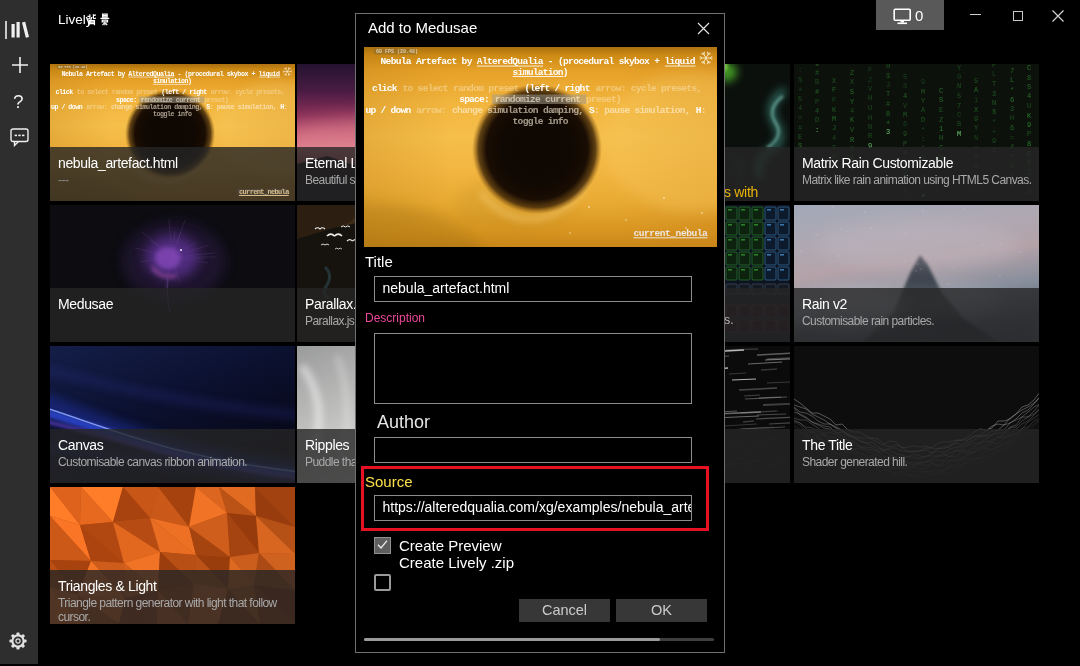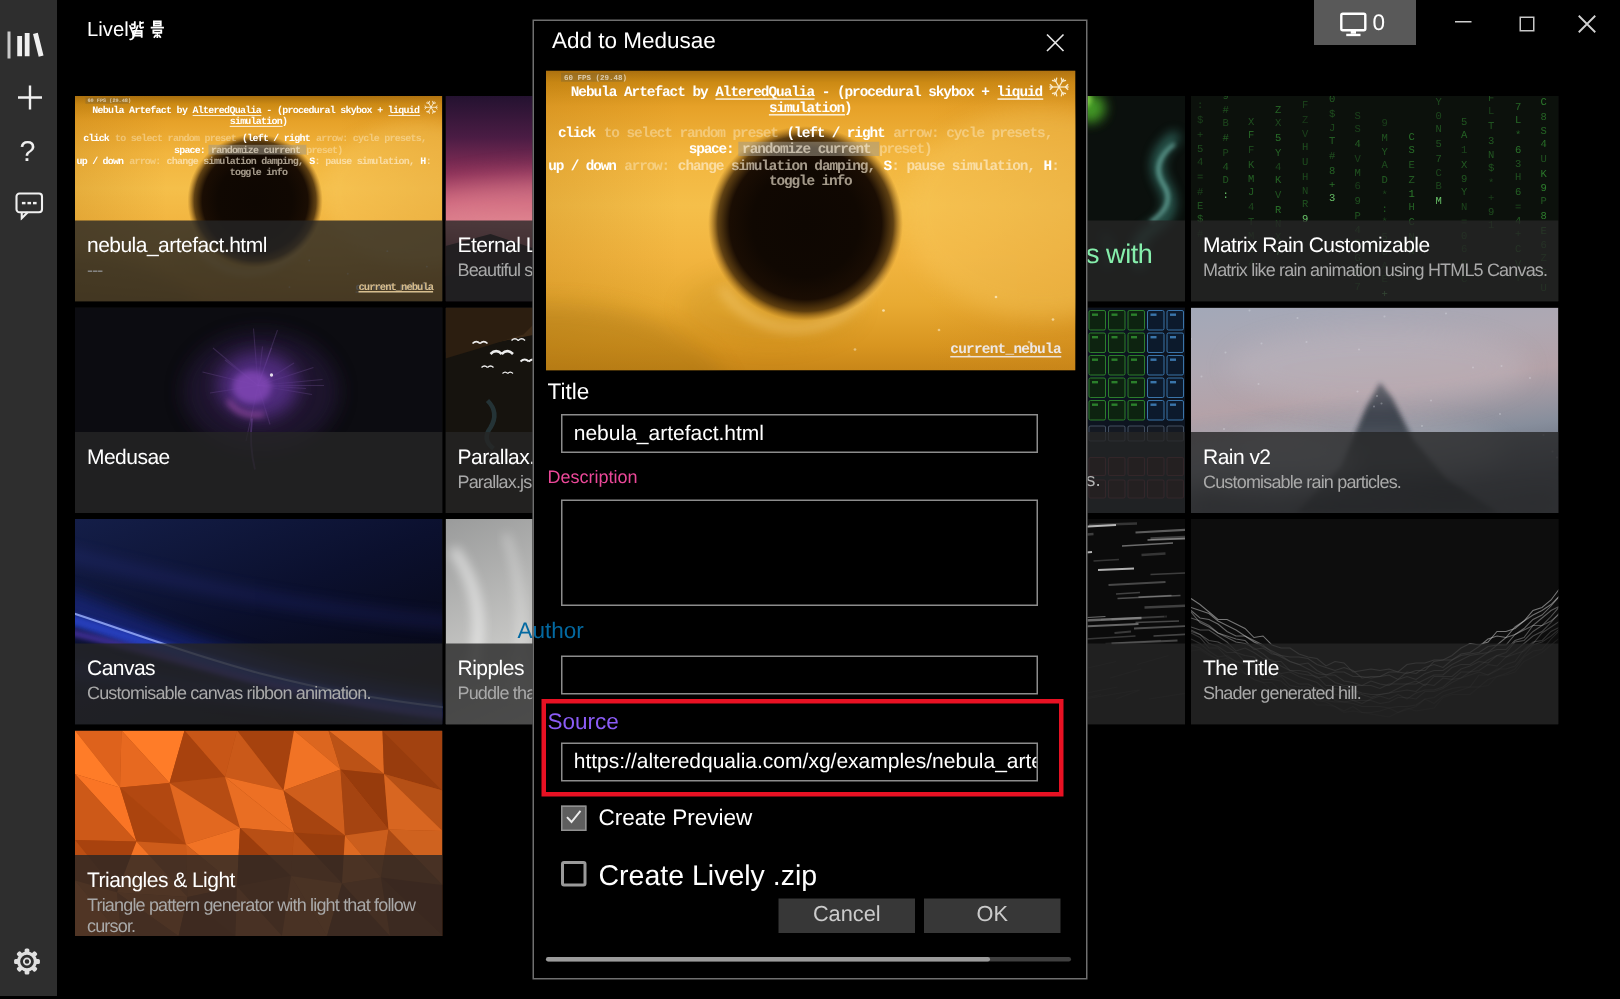--- a/index.html
+++ b/index.html
@@ -148,21 +148,21 @@
       <rect width="245" height="137" fill="#0b100d"></rect>
       <circle cx="182" cy="8" r="10" fill="#4fb82a" opacity="0.8" filter="url(#sbl)"></circle>
       <circle cx="177" cy="2" r="6" fill="#86d848" opacity="0.8" filter="url(#sbl2)"></circle>
       <path d="M240 26 Q220 40 230 58 Q242 76 224 88 Q208 98 216 114" stroke="#459a8c" stroke-width="7" fill="none" opacity="0.65" filter="url(#sbl)"></path>
       <path d="M238 32 Q222 44 230 58 Q240 72 222 84" stroke="#88d6c8" stroke-width="2.2" fill="none" opacity="0.7" filter="url(#sbl2)"></path>
       <path d="M190 92 Q200 102 192 114" stroke="#3a8a7c" stroke-width="4" fill="none" opacity="0.4" filter="url(#sbl)"></path>
     </svg>
     <div class="cap">
       <div class="ct">Fluids</div>
     </div>
-    <div style="position:absolute;left:179px;top:95px;font-size:18px;color:#86efac;letter-spacing:-0.3px">s with</div>
+    <div style="position:absolute;left:179px;top:120px;font-size:14px;color:#eab308;letter-spacing:-0.3px">s with</div>
   </div>
 <div class="tile" style="left:794px;top:64px">
     <svg width="245" height="137" viewBox="0 0 245 137" style="position:absolute;left:0;top:0">
       <rect width="245" height="137" fill="#0c110c"></rect>
       <text x="4" y="-1" font-family="Liberation Mono" font-size="7" fill="#37a037" opacity="0.32">3</text>
       <text x="4" y="8" font-family="Liberation Mono" font-size="7" fill="#37a037" opacity="0.33">:</text>
       <text x="4" y="18" font-family="Liberation Mono" font-size="7" fill="#37a037" opacity="0.32">$</text>
       <text x="4" y="28" font-family="Liberation Mono" font-size="7" fill="#37a037" opacity="0.36">+</text>
       <text x="4" y="37" font-family="Liberation Mono" font-size="7" fill="#37a037" opacity="0.41">5</text>
       <text x="4" y="46" font-family="Liberation Mono" font-size="7" fill="#37a037" opacity="0.36">4</text>
@@ -760,32 +760,32 @@
     </svg>
 <svg width="353" height="200" viewBox="0 0 353 200" style="position:absolute;left:364px;top:47px">
       <use href="#neb"></use>
     </svg>
 <div style="position:absolute;left:365px;top:253px;font-size:15px;color:#fff;white-space:nowrap">Title</div>
 <div style="position:absolute;left:373.5px;top:276px;width:316px;height:24px;border:1px solid #8c8c8c;background:#000;overflow:hidden">
       <div style="margin:3px 0 0 8px;font-size:14px;color:#fff;white-space:nowrap">nebula_artefact.html</div>
     </div>
 <div style="position:absolute;left:365px;top:311px;font-size:12px;color:#ec4899;white-space:nowrap">Description</div>
 <div style="position:absolute;left:373.5px;top:333px;width:316px;height:69px;border:1px solid #8c8c8c;background:#000"></div>
-<div style="position:absolute;left:345px;top:412px;font-size:15px;color:#0369a1;white-space:nowrap">Author</div>
+<div style="position:absolute;left:377px;top:412px;font-size:18px;color:#e5e5e5;white-space:nowrap">Author</div>
 <div style="position:absolute;left:373.5px;top:437px;width:316px;height:24px;border:1px solid #8c8c8c;background:#000;overflow:hidden">
       <div style="margin:3px 0 0 8px;font-size:14px;color:#fff;white-space:nowrap"></div>
     </div>
 <div style="position:absolute;left:361px;top:466px;width:342px;height:59px;border:3px solid #e81123"></div>
-<div style="position:absolute;left:365px;top:473px;font-size:15px;color:#8b5cf6;white-space:nowrap">Source</div>
+<div style="position:absolute;left:365px;top:473px;font-size:15px;color:#fde047;white-space:nowrap">Source</div>
 <div style="position:absolute;left:373.5px;top:495px;width:316px;height:24px;border:1px solid #8c8c8c;background:#000;overflow:hidden">
       <div style="margin:3px 0 0 8px;font-size:14px;color:#fff;white-space:nowrap">https://alteredqualia.com/xg/examples/nebula_arte</div>
     </div>
 <div style="position:absolute;left:373.5px;top:537px;width:15px;height:15px;background:#5e5e5e;border:1px solid #919191"></div>
 <svg width="13" height="13" viewBox="0 0 13 13" style="position:absolute;left:375.5px;top:538px" fill="none" stroke="#ececec" stroke-width="1.3">
       <path d="M2 6.8 L5 10 L11 2.6"></path>
     </svg>
 <div style="position:absolute;left:399px;top:537px;font-size:15px;color:#fff;white-space:nowrap">Create Preview</div>
 <div style="position:absolute;left:373.5px;top:574px;width:13px;height:13px;background:#000;border:2px solid #9a9a9a;border-radius:2px"></div>
-<div style="position:absolute;left:399px;top:574px;font-size:19px;color:#fff;white-space:nowrap">Create Lively .zip</div>
+<div style="position:absolute;left:399px;top:554px;font-size:15px;color:#fff;white-space:nowrap">Create Lively .zip</div>
 <div class="btn" style="left:519px">Cancel</div>
 <div class="btn" style="left:616px">OK</div>
 <div style="position:absolute;left:364px;top:637.5px;width:350px;height:3.5px;background:#3f3f3f;border-radius:2px"></div>
 <div style="position:absolute;left:364px;top:637.5px;width:296px;height:3.5px;background:#9b9b9b;border-radius:2px"></div>
 </div>
 </body></html>

